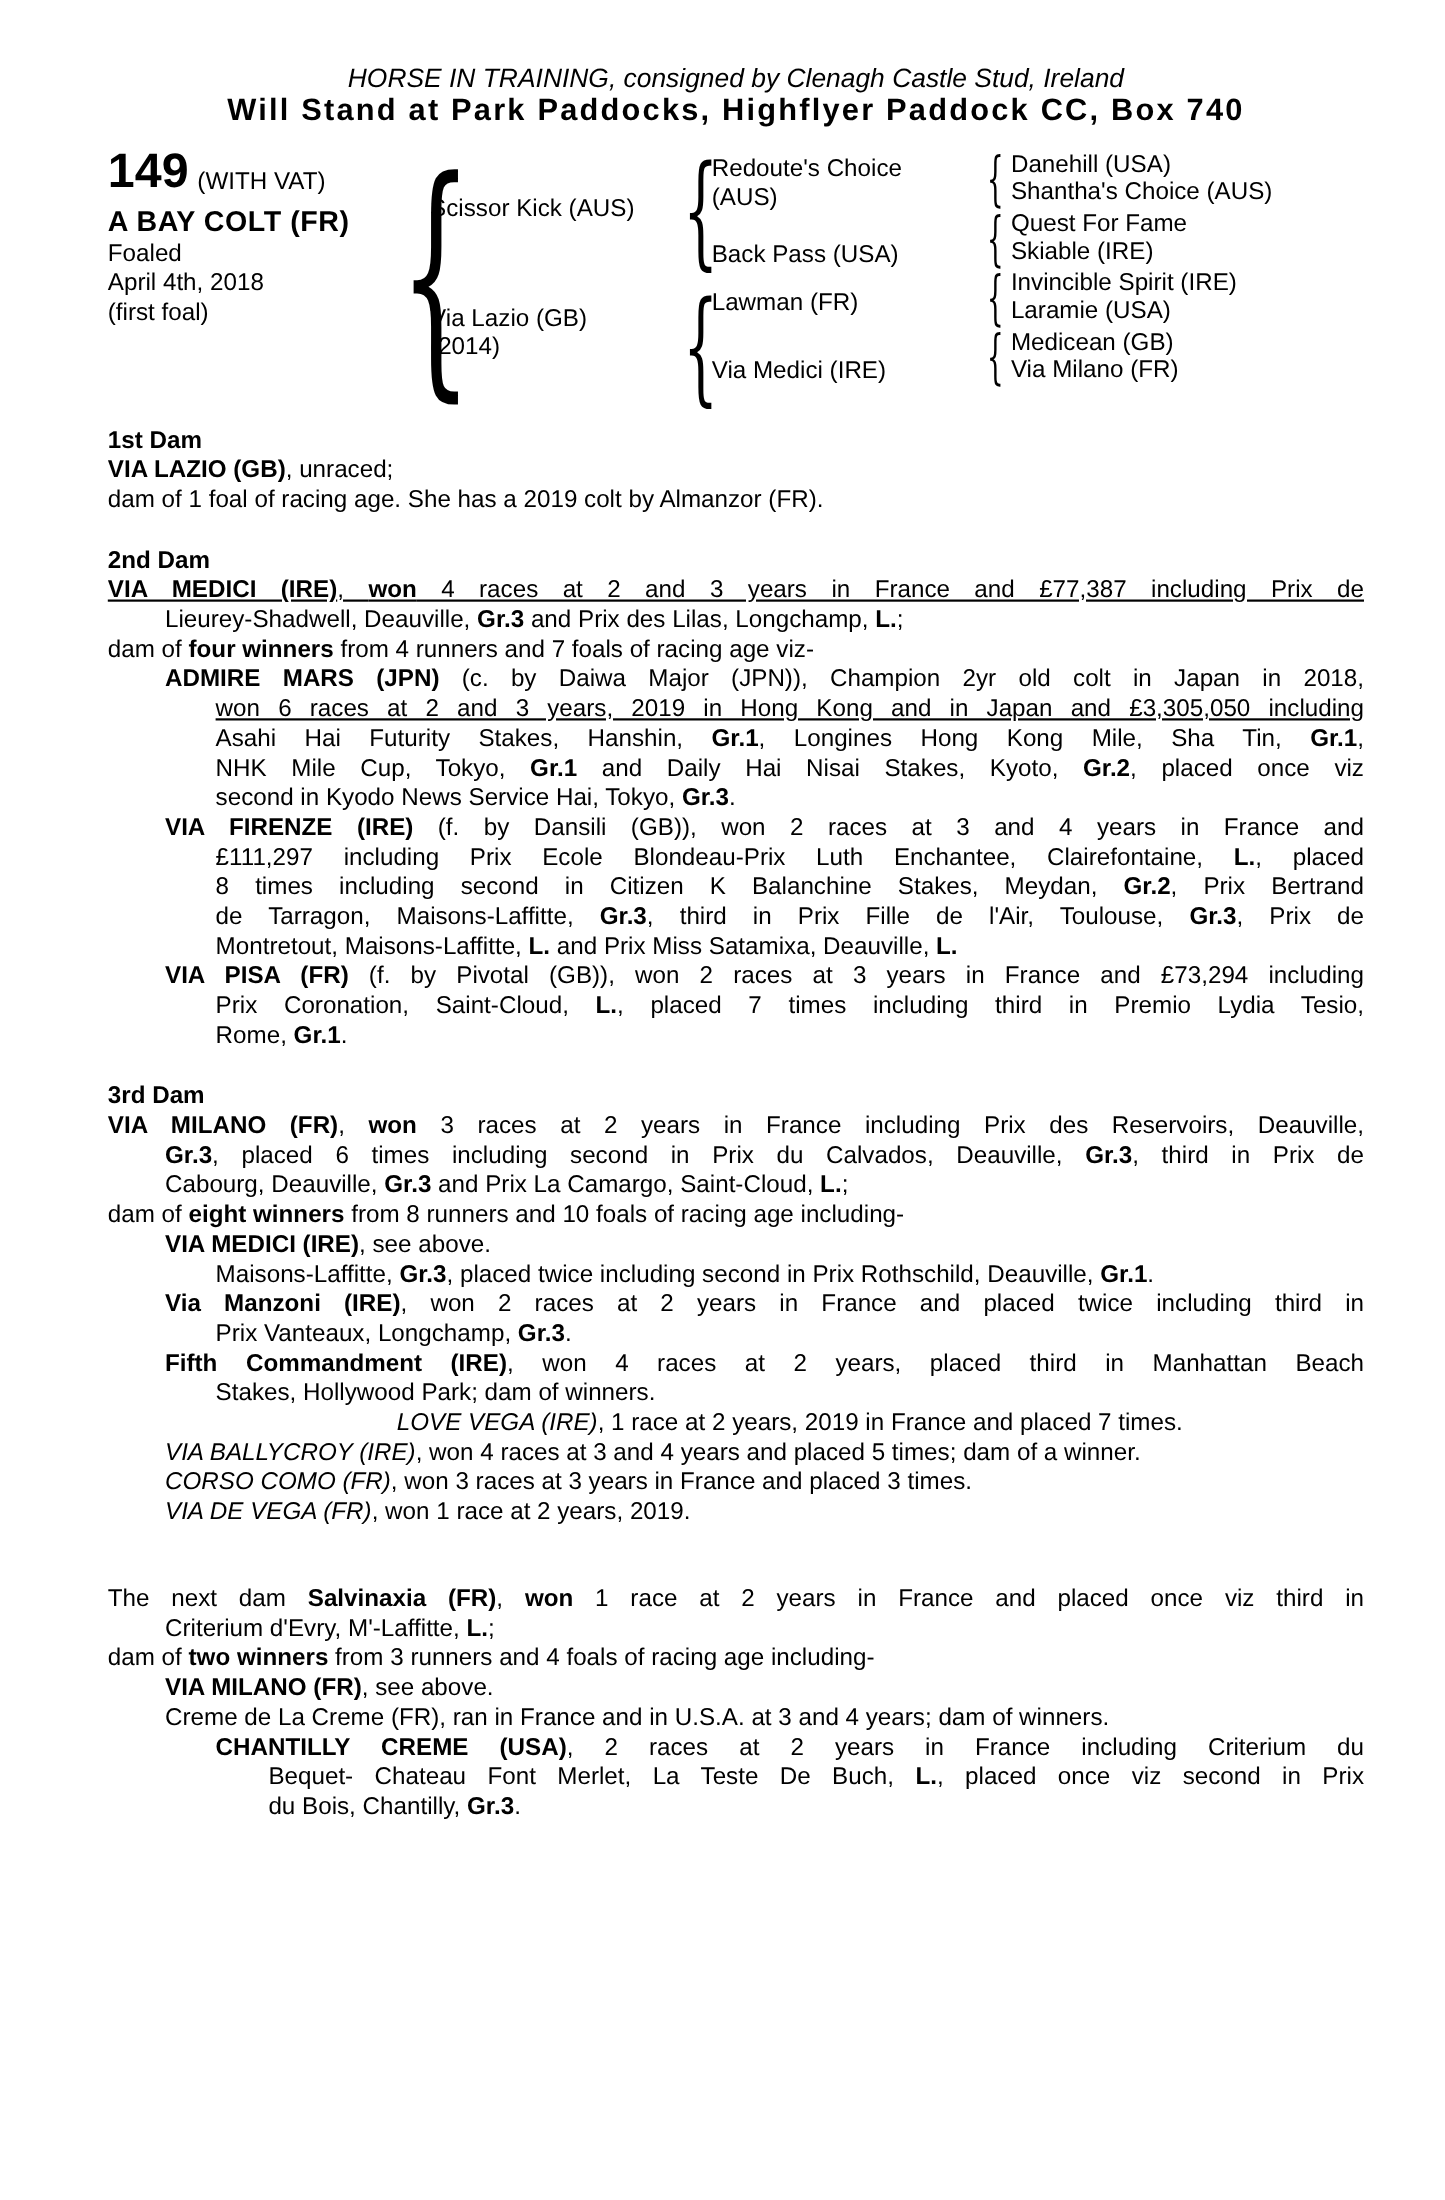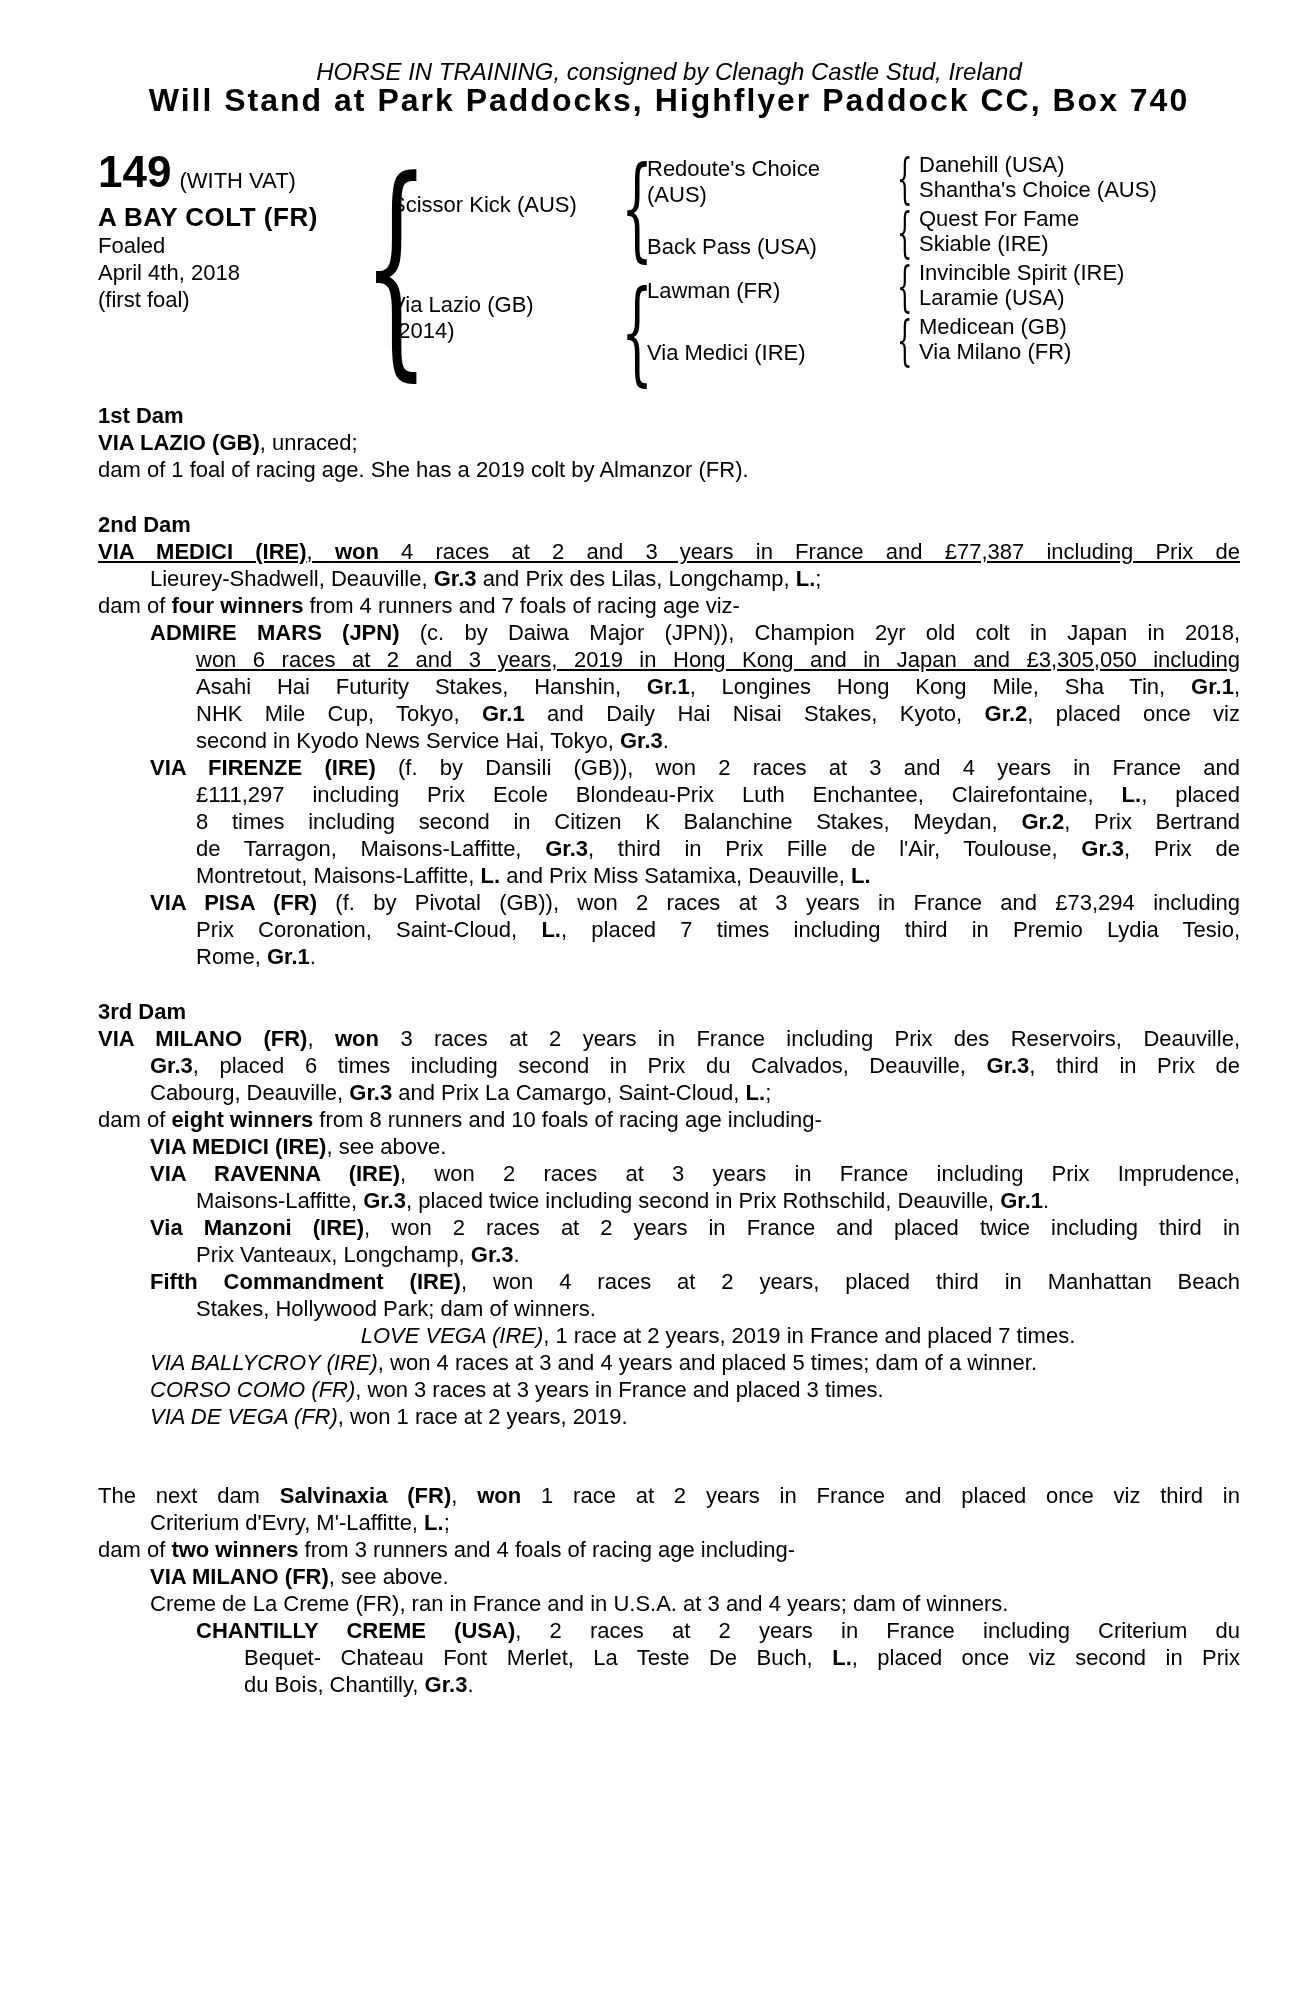--- a/index.html
+++ b/index.html
@@ -7,22 +7,22 @@
     width:1314px; min-height:2000px;
     font-family:"Liberation Sans", sans-serif;
     color:#000; font-size:22px; line-height:27px;
     -webkit-font-smoothing:antialiased;
   }
   .page{padding:58px 74px 0 98px; position:relative;}
   .consignor{
     text-align:center; font-style:italic; font-size:24px; line-height:28px;
   }
   .standline{
-    text-align:center; font-weight:bold; font-size:32px; letter-spacing:2px;
-    line-height:28px; margin-bottom:30px;
+    text-align:center; font-weight:bold; font-size:28px; letter-spacing:2px;
+    line-height:28px; margin-bottom:14px;
   }
   
   .ped-wrap{position:relative; height:252px; margin-bottom:6px;}
   .lot-block{position:absolute; left:0; top:8; width:250px;}
   .lot-line{white-space:nowrap; margin-top:6px;}
   .lot-number{font-weight:bold; font-size:44px; line-height:44px; vertical-align:bottom;}
   .lot-vat{font-size:22px; padding-left:8px;}
   .colt-desc{font-weight:bold; font-size:26px; letter-spacing:.5px; margin-top:8px; line-height:30px;}
   .lot-sub{line-height:27px;}
   .tree{position:absolute; left:265px; top:0; width:900px; height:252px;}
@@ -120,21 +120,20 @@
         <div class="tline just" style="padding-left: 98px;"><span>Prix Coronation, Saint-Cloud, </span><span class="b">L.</span><span>, placed 7 times including third in Premio Lydia Tesio,</span></div>
         <div class="tline" style="padding-left: 98px;"><span>Rome, </span><span class="b">Gr.1</span><span>.</span></div>
       </div>
       <div style="margin-top: 28px;">
         <div class="sec-heading">3rd Dam</div>
         <div class="tline just" style="padding-left: 0px;"><span class="b">VIA MILANO (FR)</span><span>, </span><span class="b">won</span><span> 3 races at 2 years in France including Prix des Reservoirs, Deauville,</span></div>
         <div class="tline just" style="padding-left: 52px;"><span class="b">Gr.3</span><span>, placed 6 times including second in Prix du Calvados, Deauville, </span><span class="b">Gr.3</span><span>, third in Prix de</span></div>
         <div class="tline" style="padding-left: 52px;"><span>Cabourg, Deauville, </span><span class="b">Gr.3</span><span> and Prix La Camargo, Saint-Cloud, </span><span class="b">L.</span><span>;</span></div>
         <div class="tline" style="padding-left: 0px;"><span>dam of </span><span class="b">eight winners</span><span> from 8 runners and 10 foals of racing age including-</span></div>
         <div class="tline" style="padding-left: 52px;"><span class="b">VIA MEDICI (IRE)</span><span>, see above.</span></div>
-        <div class="tline just" style="padding-left: 52px;"><span class="b">VIA RAVENNA (IRE)</span><span>, won 2 races at 3 years in France including Prix Imprudence,</span></div>
         <div class="tline" style="padding-left: 98px;"><span>Maisons-Laffitte, </span><span class="b">Gr.3</span><span>, placed twice including second in Prix Rothschild, Deauville, </span><span class="b">Gr.1</span><span>.</span></div>
         <div class="tline just" style="padding-left: 52px;"><span class="b">Via Manzoni (IRE)</span><span>, won 2 races at 2 years in France and placed twice including third in</span></div>
         <div class="tline" style="padding-left: 98px;"><span>Prix Vanteaux, Longchamp, </span><span class="b">Gr.3</span><span>.</span></div>
         <div class="tline just" style="padding-left: 52px;"><span class="b">Fifth Commandment (IRE)</span><span>, won 4 races at 2 years, placed third in Manhattan Beach</span></div>
         <div class="tline" style="padding-left: 98px;"><span>Stakes, Hollywood Park; dam of winners.</span></div>
         <div class="tline" style="padding-left: 98px; text-align: center;"><span class="i">LOVE VEGA (IRE)</span><span>, 1 race at 2 years, 2019 in France and placed 7 times.</span></div>
         <div class="tline" style="padding-left: 52px;"><span class="i">VIA BALLYCROY (IRE)</span><span>, won 4 races at 3 and 4 years and placed 5 times; dam of a winner.</span></div>
         <div class="tline" style="padding-left: 52px;"><span class="i">CORSO COMO (FR)</span><span>, won 3 races at 3 years in France and placed 3 times.</span></div>
         <div class="tline" style="padding-left: 52px;"><span class="i">VIA DE VEGA (FR)</span><span>, won 1 race at 2 years, 2019.</span></div>
       </div>

